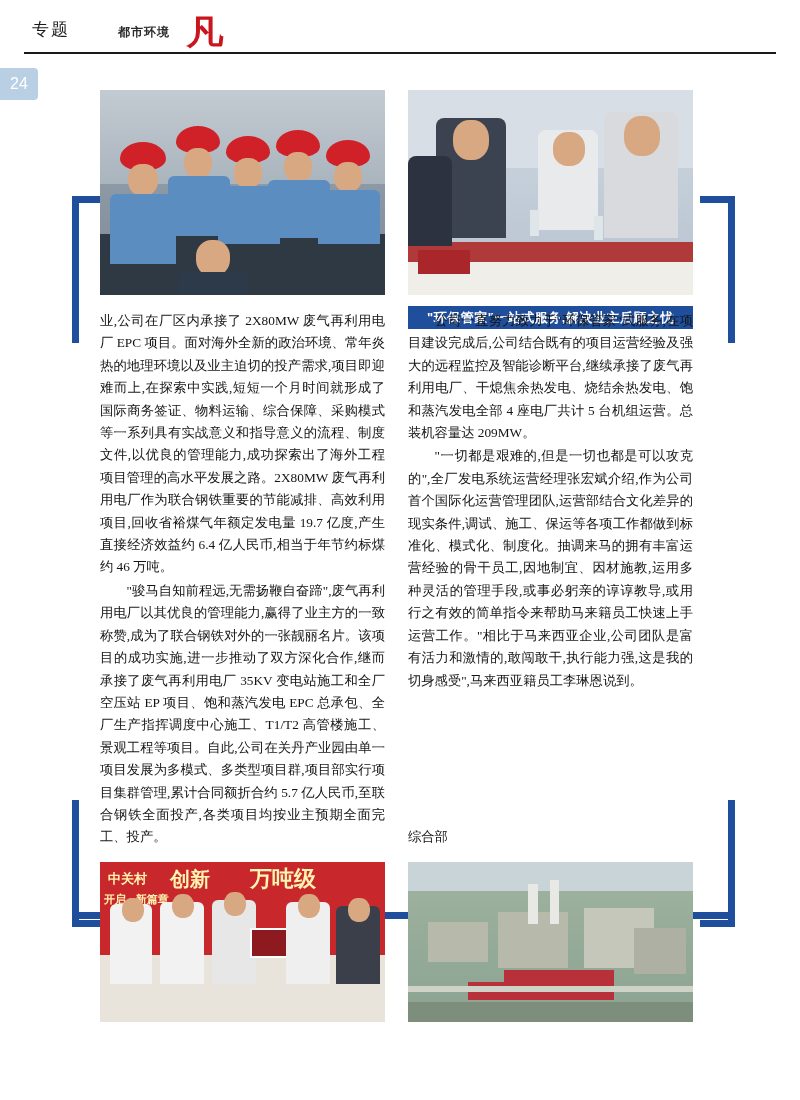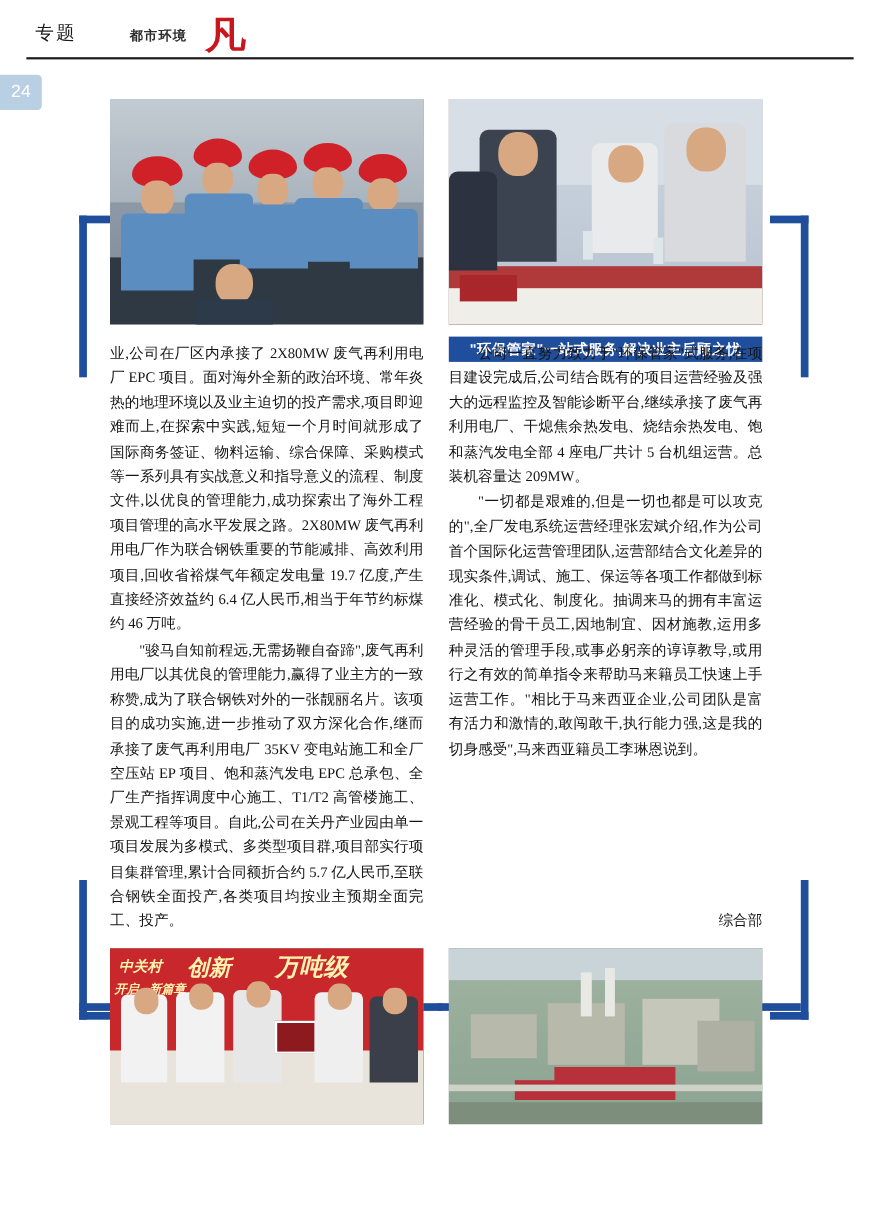--- a/index.html
+++ b/index.html
@@ -62,21 +62,21 @@
     border-right:7px solid #1f4e9c;border-top:7px solid #1f4e9c;
   }
   .br-br{
     left:700px;top:800px;width:28px;height:120px;
     border-right:7px solid #1f4e9c;border-bottom:7px solid #1f4e9c;
   }
   .hline-l{position:absolute;left:72px;top:912px;width:330px;height:7px;background:#1f4e9c;}
   .hline-r{position:absolute;left:398px;top:912px;width:330px;height:7px;background:#1f4e9c;}
 
   
-  .photo{position:absolute;overflow:hidden;background:#888;font-style:italic;}
+  .photo{position:absolute;overflow:hidden;background:#888;}
   .ph1{left:100px;top:90px;width:285px;height:205px;}
   .ph2{left:408px;top:90px;width:285px;height:205px;}
   .ph3{left:100px;top:862px;width:285px;height:160px;}
   .ph4{left:408px;top:862px;width:285px;height:160px;}
 
   
   .p1-bg{position:absolute;inset:0;background:linear-gradient(#9aa7b4,#7d8995);}
   .p1-wall{position:absolute;left:0;top:0;width:100%;height:46%;background:linear-gradient(#c3cbd2,#aab4bd);}
   .p1-dark{position:absolute;left:0;bottom:0;width:100%;height:30%;background:#2f3944;}
   .helmet{position:absolute;border-radius:50% 50% 40% 40%/60% 60% 40% 40%;background:#cf2127;}
@@ -110,21 +110,21 @@
     font-size:13.3px;line-height:22.4px;color:#141414;
     text-align:justify;
     text-justify:inter-ideograph;
   }
   .col-l{left:100px;}
   .col-r{left:408px;}
   .col p{margin:0 0 1px 0;}
   .col p.ind{text-indent:2em;}
   .sig{
     position:absolute;left:408px;top:828px;width:285px;
-    text-align:right;font-size:13.3px;color:#141414;
+    font-size:13.3px;color:#141414;
   }
   
   .banner{
     position:absolute;left:408px;top:306px;width:285px;height:23px;
     background:#1f4e9c;
     color:#ffffff;font-size:13px;font-weight:bold;
     display:flex;align-items:center;justify-content:center;
     font-family:"Liberation Sans","DejaVu Sans",sans-serif;
     letter-spacing:.5px;
   }

